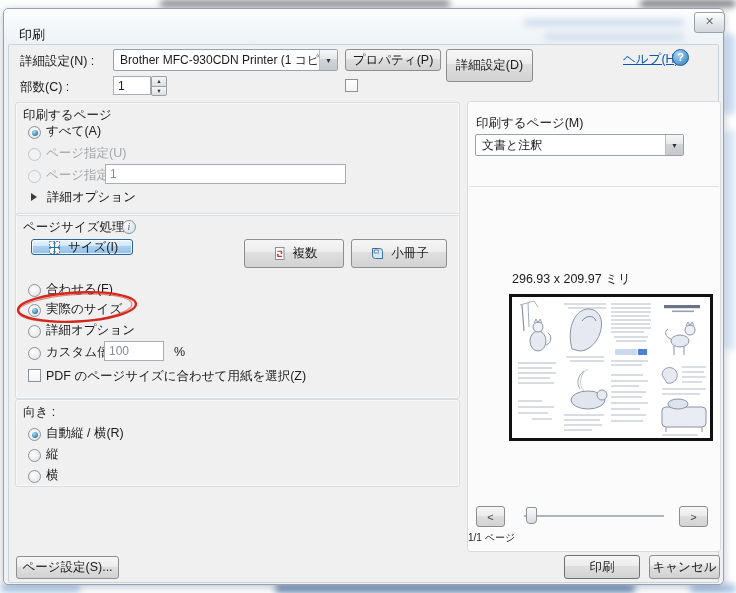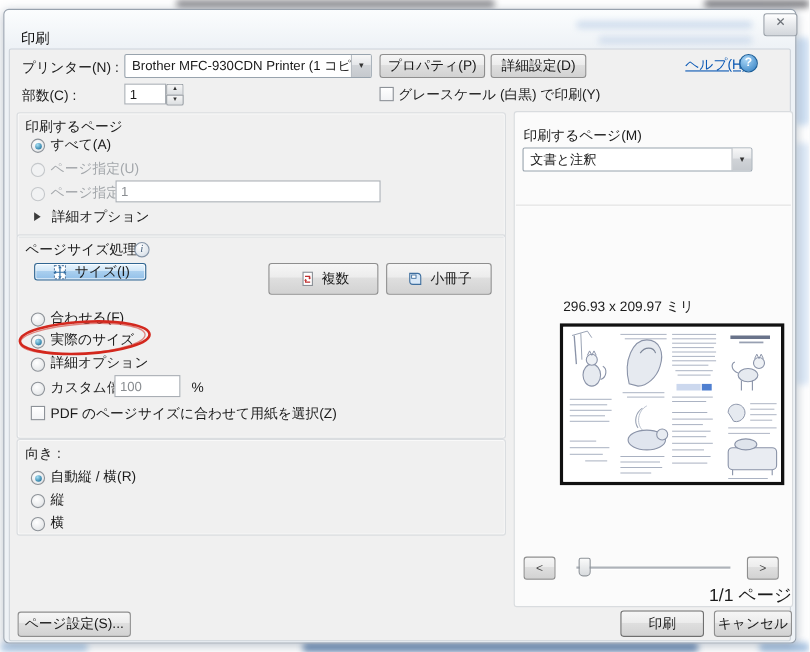--- a/index.html
+++ b/index.html
@@ -63,21 +63,21 @@
           border:1px solid #d9dcdf;border-radius:3px;box-sizing:content-box}
   .preview{position:absolute;left:41px;top:192px;width:204px;height:147px;border:3px solid #111;
            background:#fff;box-sizing:border-box}
   .track{position:absolute;left:56px;top:413px;width:140px;height:2px;background:#aeb3b9;
          box-shadow:0 1px 0 #fff;cursor:pointer}
   .thumb{position:absolute;left:58px;top:405px;width:11px;height:17px;
          background:linear-gradient(#fafafa,#d8dbde);border:1px solid #8d9298;
          border-radius:2px 2px 4px 4px;box-sizing:border-box;cursor:grab}
   .navbtn{font-size:11px;color:#444}
   .annot{position:absolute;pointer-events:none}
-  .pgind{position:absolute;left:0;top:429px;width:252px;text-align:right;font-size:16px}
+  .pgind{position:absolute;left:0;top:429px;width:252px;text-align:left;font-size:10px}
 </style>
 </head>
 <body>
 
 <div class="stage">
 
   <div class="smudge" style="left:160px;top:0;width:290px;height:7px;background:#2b2b33;opacity:.55"></div>
   <div class="smudge" style="left:640px;top:0;width:96px;height:7px;background:#23232b;opacity:.6"></div>
   <div class="smudge" style="left:723px;top:34px;width:13px;height:80px;background:#cfe0f3"></div>
   <div class="smudge" style="left:723px;top:130px;width:13px;height:220px;background:#dde9f7"></div>
@@ -90,42 +90,41 @@
     <div class="smudge" style="left:520px;top:10px;width:160px;height:7px;background:rgba(110,150,205,.28)"></div>
     <div class="smudge" style="left:540px;top:24px;width:140px;height:7px;background:rgba(110,150,205,.22)"></div>
 
     <div class="titlebar-text">印刷</div>
     <div class="close-btn">
       <span>✕</span>
     </div>
 
     <div class="inner"></div>
 
-    <div class="lbl" style="left:16px;top:45px">プリンター(N) :</div>
+    <div class="lbl" style="left:16px;top:45px">詳細設定(N) :</div>
     <div class="combo" style="left:109px;top:40px;width:225px;height:22px">
       <div class="txt">Brother MFC-930CDN Printer (1 コピー)</div>
       <div class="arrow">▼</div>
     </div>
     <div class="btn" style="left:341px;top:40px;width:96px;height:22px">
       <span>プロパティ(P)</span>
     </div>
-    <div class="btn" style="left:442px;top:40px;width:87px;height:22px">
+    <div class="btn" style="left:442px;top:40px;width:87px;height:33px">
       <span>詳細設定(D)</span>
     </div>
     <div class="lbl link" style="left:619px;top:43px">ヘルプ(H)</div>
     <div class="help-icon" style="left:668px;top:40px">?</div>
 
     <div class="lbl" style="left:16px;top:71px">部数(C) :</div>
     <div class="input" style="left:109px;top:67px;width:38px;height:19px">1</div>
     <div class="spin" style="left:147px;top:67px">
       <div class="sbtn">▲</div>
       <div class="sbtn">▼</div>
     </div>
     <span class="checkbox" style="left:341px;top:70px"></span>
-    <div class="lbl" style="left:358px;top:70px">グレースケール (白黒) で印刷(Y)</div>
 
     <div class="groupbox" style="left:11px;top:93px;width:443px;height:112px"></div>
     <div class="lbl" style="left:19px;top:99px">印刷するページ</div>
     <span class="radio checked" style="left:24px;top:117px"></span>
     <div class="lbl" style="left:42px;top:115px">すべて(A)</div>
     <span class="radio disabled" style="left:24px;top:139px"></span>
     <div class="lbl dis" style="left:42px;top:137px">ページ指定(U)</div>
     <span class="radio disabled" style="left:24px;top:161px"></span>
     <div class="lbl dis" style="left:42px;top:159px">ページ指定(G)</div>
     <div class="input" style="left:101px;top:155px;width:241px;height:20px;color:#8a8e92">1</div>

